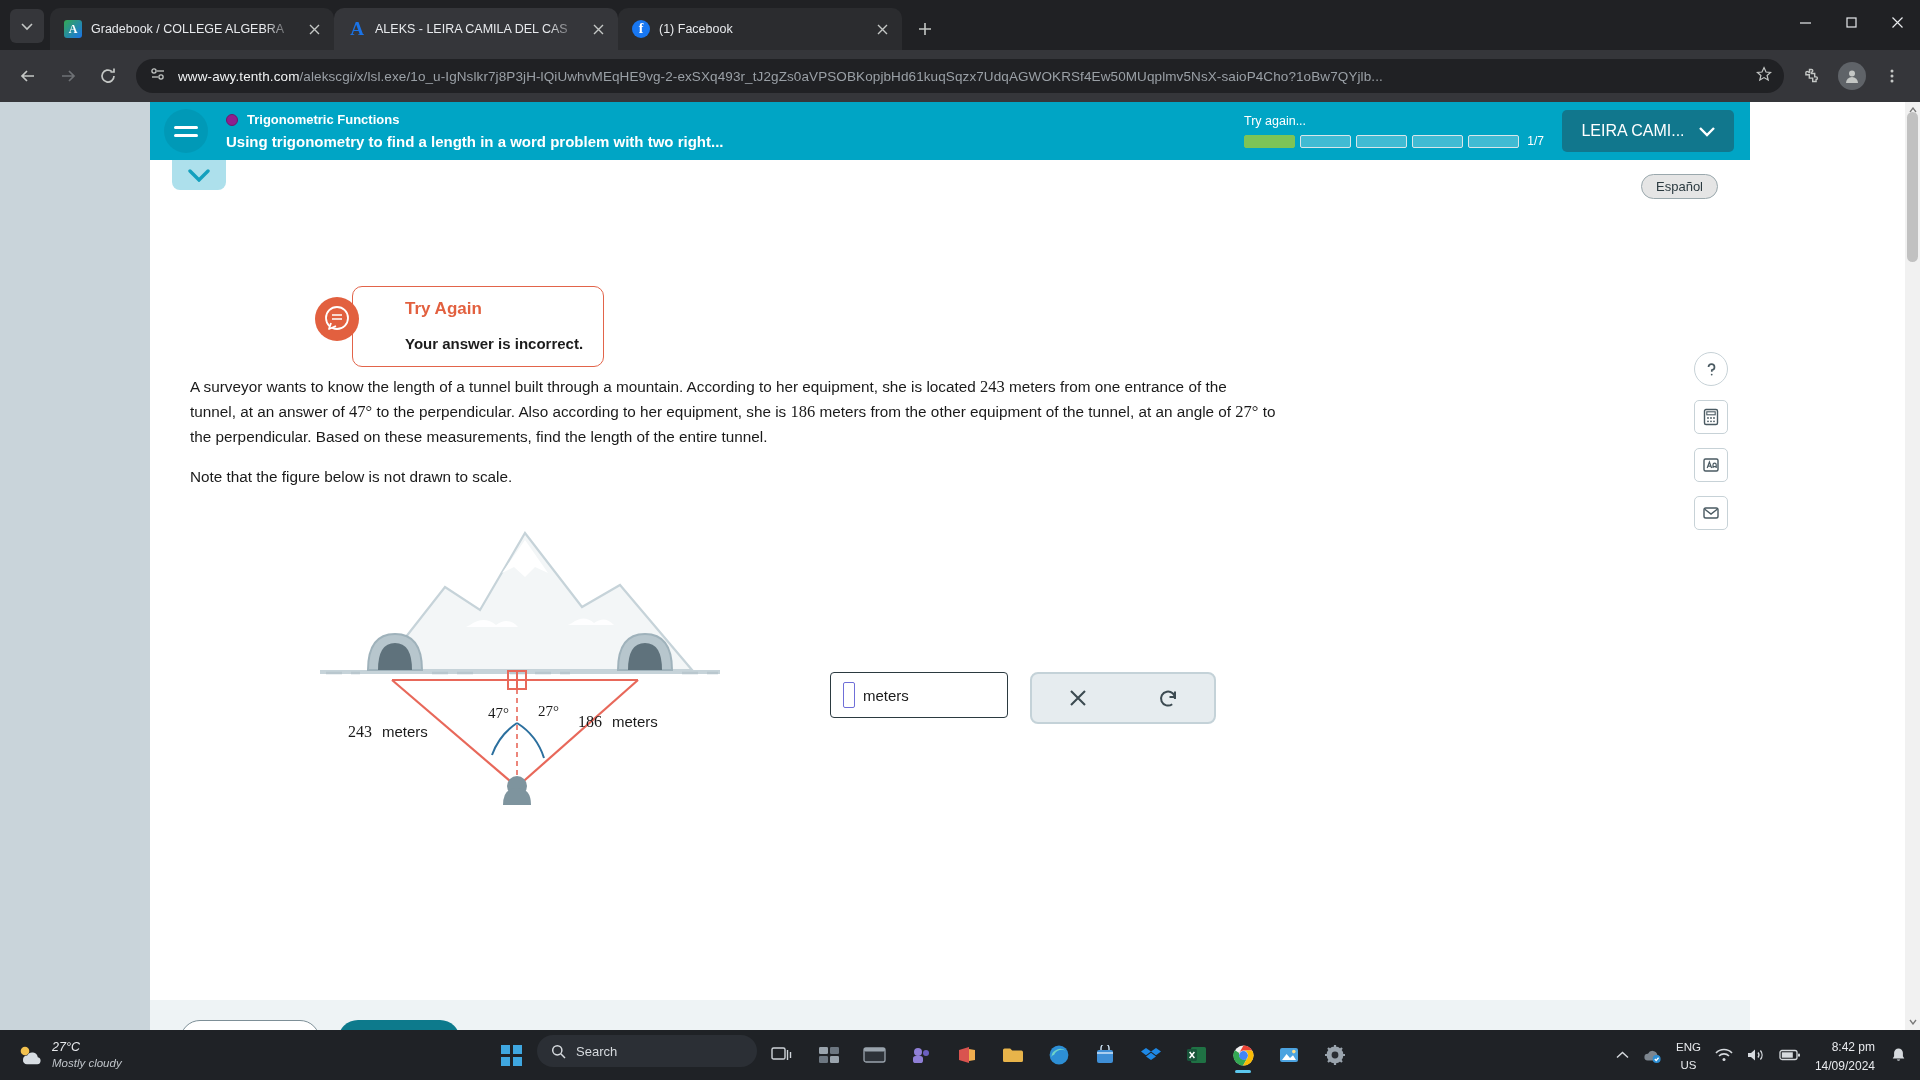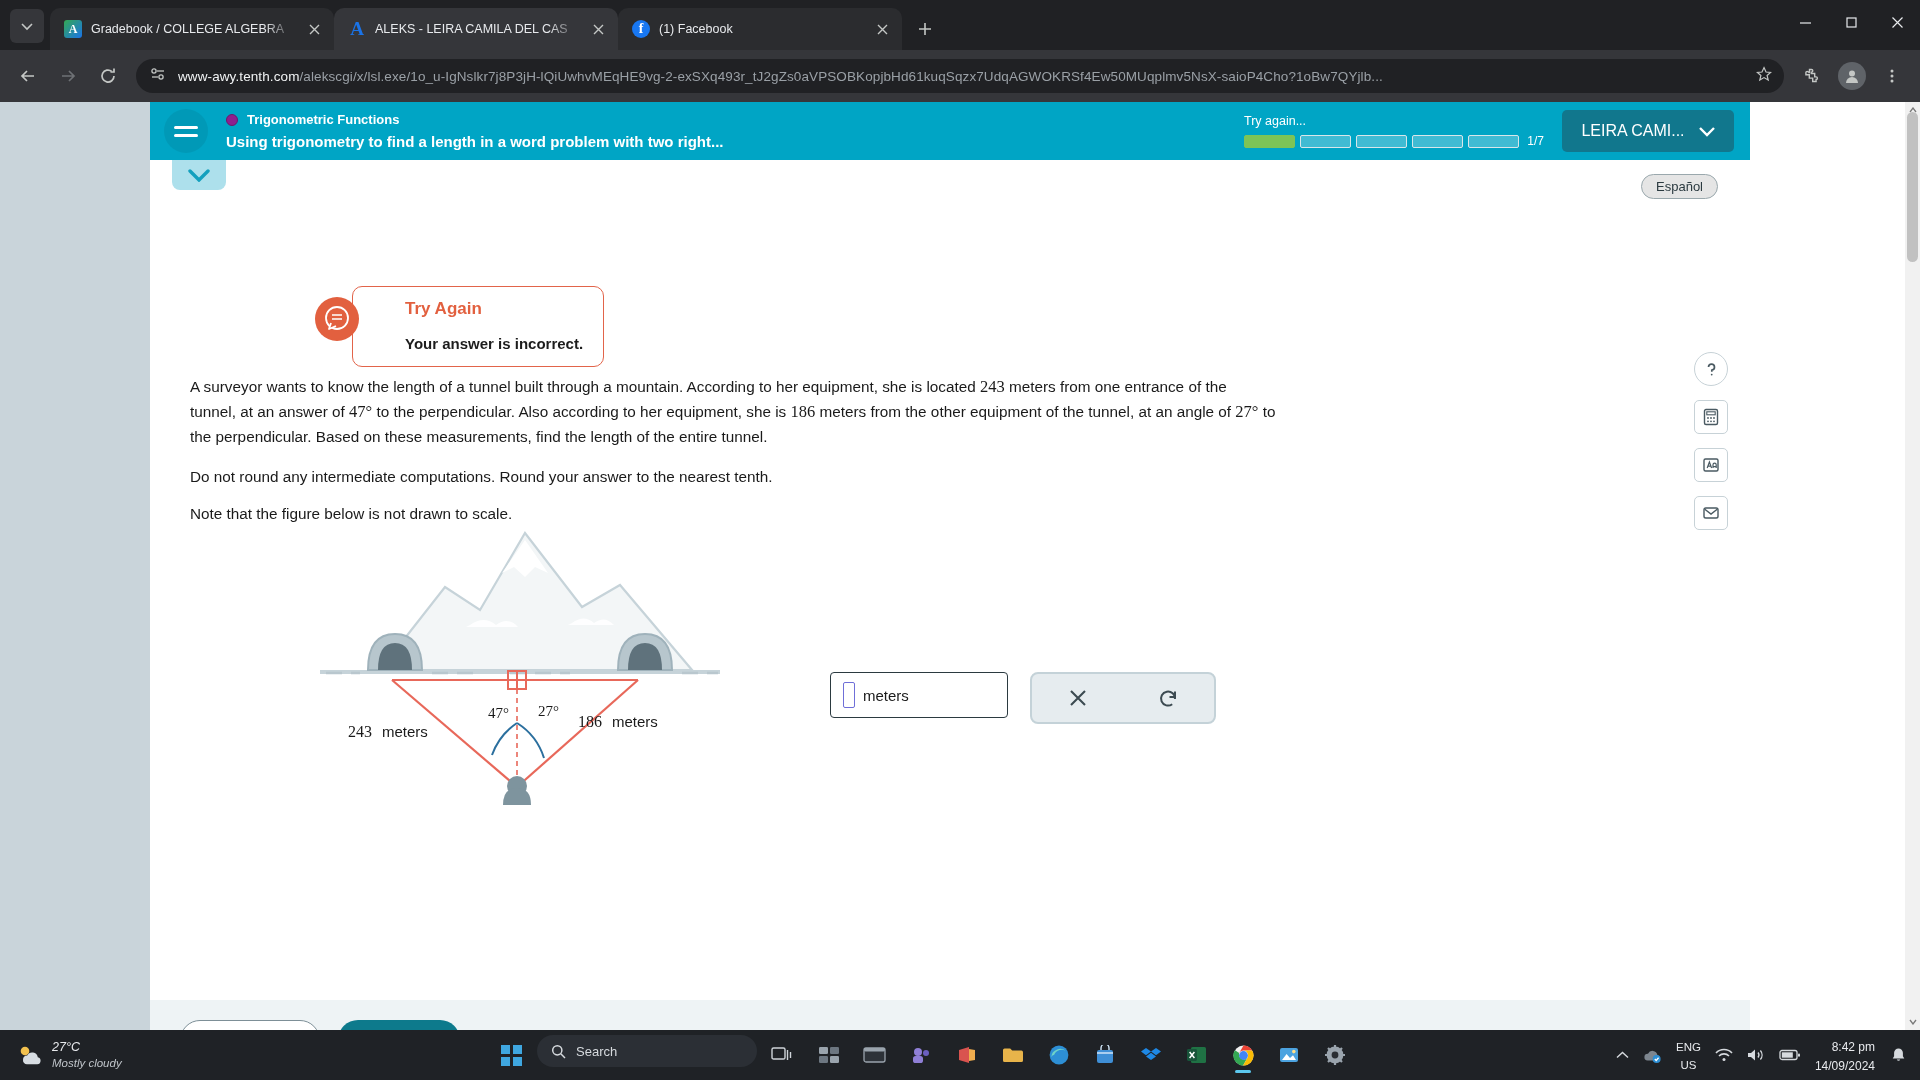--- a/index.html
+++ b/index.html
@@ -369,21 +369,20 @@
           </svg>
         </div>
         <div class="fb-title">Try Again</div>
         <div class="fb-msg">Your answer is incorrect.</div>
       </div>
 
       <div class="problem">
         <div class="p-line"><span>A surveyor wants to know the length of a tunnel built through a mountain. According to her equipment, she is located </span><span class="mono">243</span><span> meters from one entrance of the</span></div>
         <div class="p-line"><span>tunnel, at an answer of </span><span class="mono">47°</span><span> to the perpendicular. Also according to her equipment, she is </span><span class="mono">186</span><span> meters from the other equipment of the tunnel, at an angle of </span><span class="mono">27°</span><span> to</span></div>
         <div class="p-line">the perpendicular. Based on these measurements, find the length of the entire tunnel.</div>
-        <div class="p-para">Do not round any intermediate computations. Round your answer to the nearest tenth.</div>
         <div class="p-para">Note that the figure below is not drawn to scale.</div>
       </div>
 
       <div class="figure">
         <svg width="430" height="290" viewBox="0 0 430 290">
 
           <path d="M60 155 L125 72 L160 95 L205 18 L262 92 L300 70 L372 155 Z" fill="#f3f6f7" stroke="#c6d3d9" stroke-width="2.2"></path>
 
           <path d="M182 58 L205 25 L228 58 L215 52 L205 62 L194 52 Z" fill="#ffffff"></path>
           <path d="M150 110 q14 -10 26 0 q12 -9 22 2 h-52 z" fill="#ffffff" opacity="0.9"></path>

